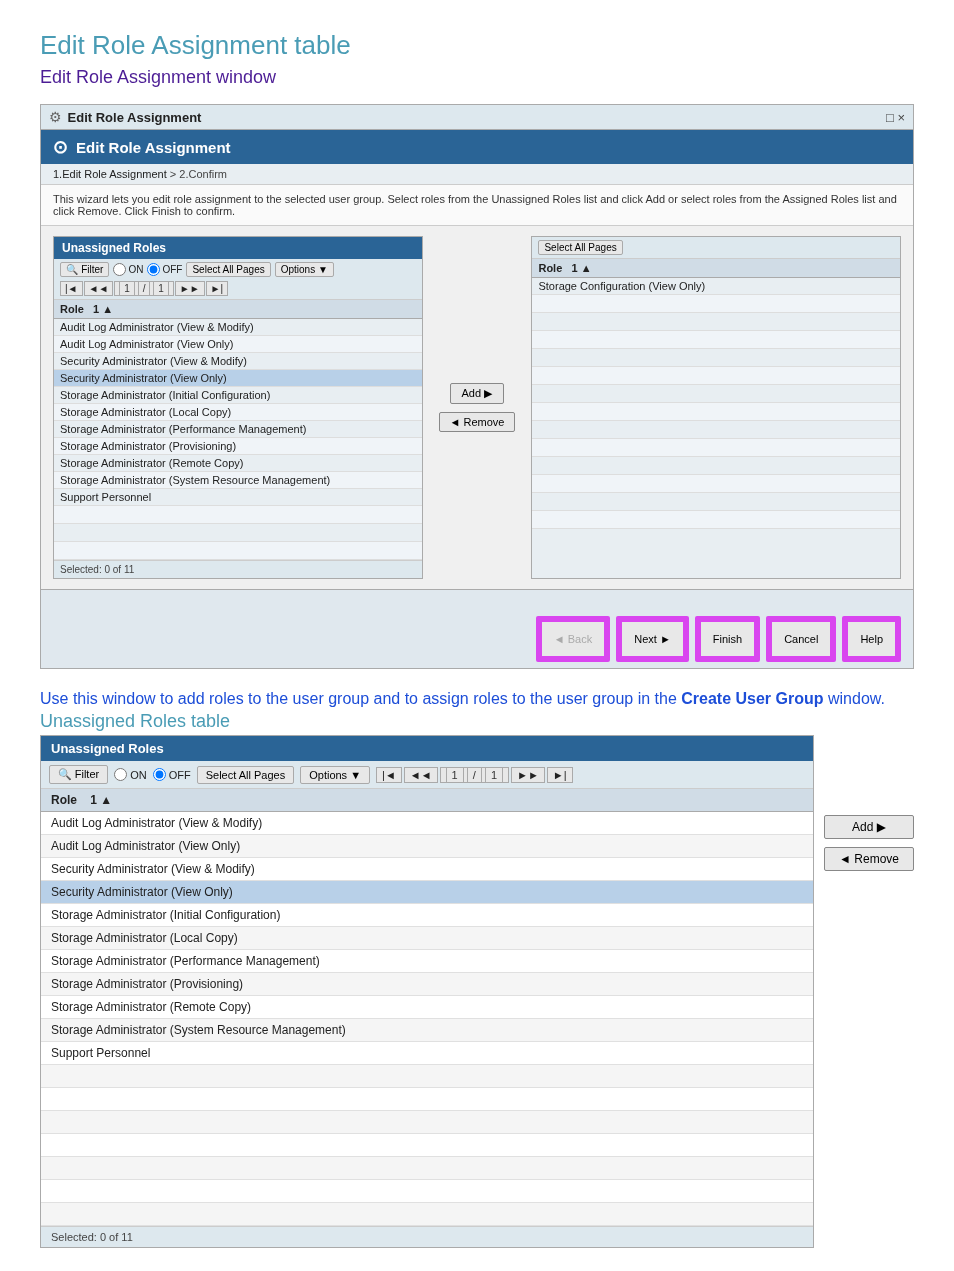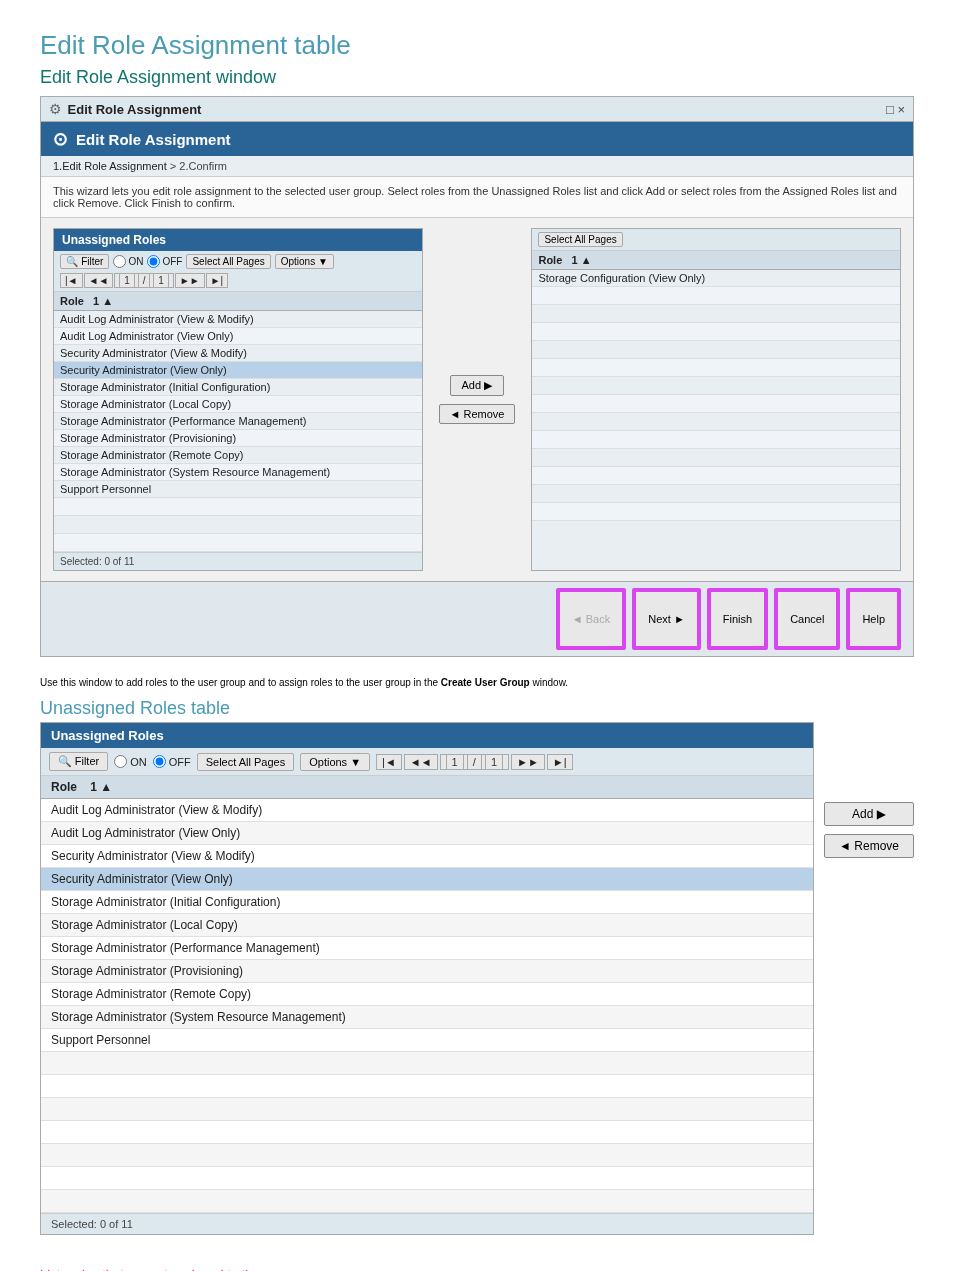--- a/index.html
+++ b/index.html
@@ -13,24 +13,24 @@
     }
 
     
     .page-title {
       color: #4a9cb5;
       font-size: 26px;
       font-weight: normal;
       margin-bottom: 6px;
     }
     .page-subtitle {
-      color: #0f766e;
+      color: #4c1d95;
       font-size: 18px;
       font-weight: normal;
-      margin-bottom: 8px;
+      margin-bottom: 16px;
     }
 
     
     .wizard-window {
       border: 1px solid #aaa;
       background: #f5f5f5;
       margin-bottom: 18px;
     }
     .wizard-titlebar {
       background: #dde8ee;
@@ -200,35 +200,36 @@
     .wizard-footer {
       background: #e0e8ee;
       border-top: 1px solid #aaa;
       padding: 6px 12px;
       display: flex;
       justify-content: flex-end;
       gap: 6px;
     }
     .footer-btn {
       background: #e8e8e8;
-      border: 4px solid #d946ef;
-      padding: 21px 12px;
+      border: 6px solid #d946ef;
+      padding: 11px 12px;
       font-size: 11px;
       cursor: pointer;
       border-radius: 2px;
+      margin-top: 20px;
     }
     .footer-btn:disabled {
       color: #aaa;
     }
 
     
     .desc-text {
-      font-size: 10px;
-      color: #000000;
-      margin-bottom: 8px;
+      font-size: 16px;
+      color: #1d4ed8;
+      margin-bottom: 0;
       line-height: 1.5;
     }
     .desc-text strong {
       font-weight: bold;
     }
 
     
     .section-heading {
       color: #4a9cb5;
       font-size: 18px;

